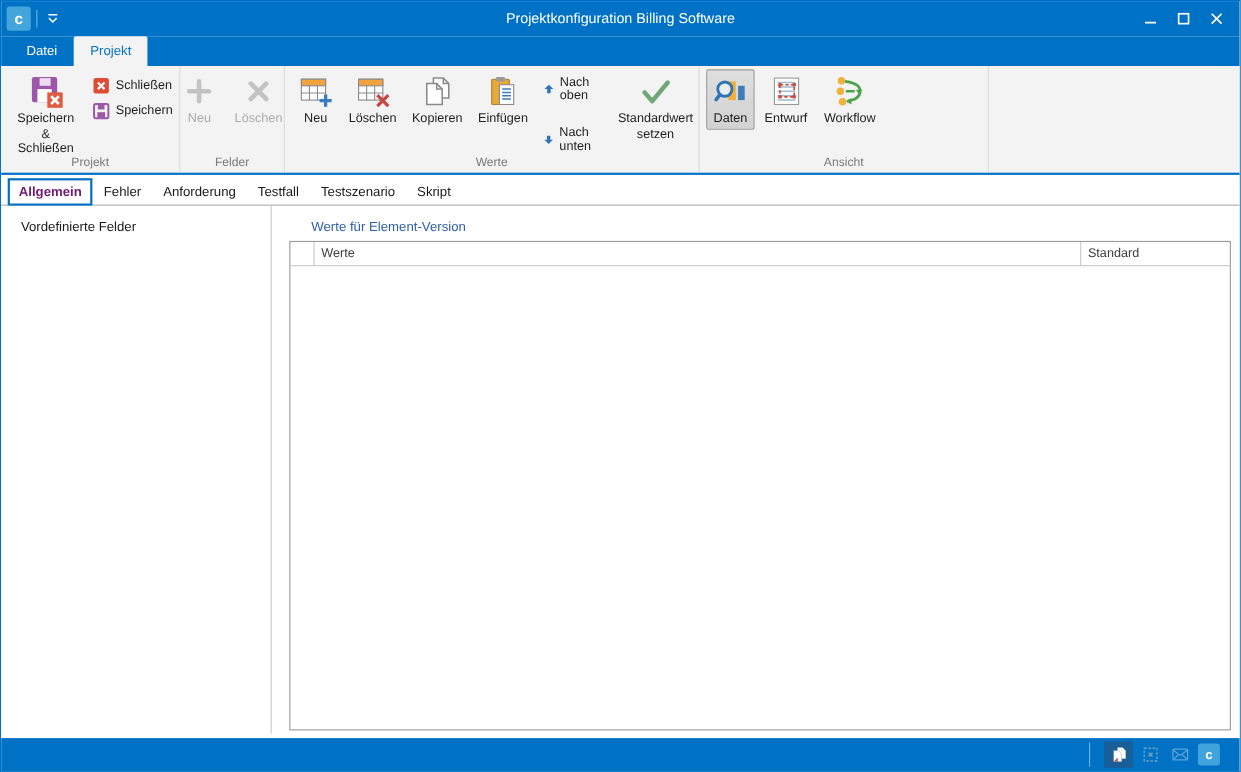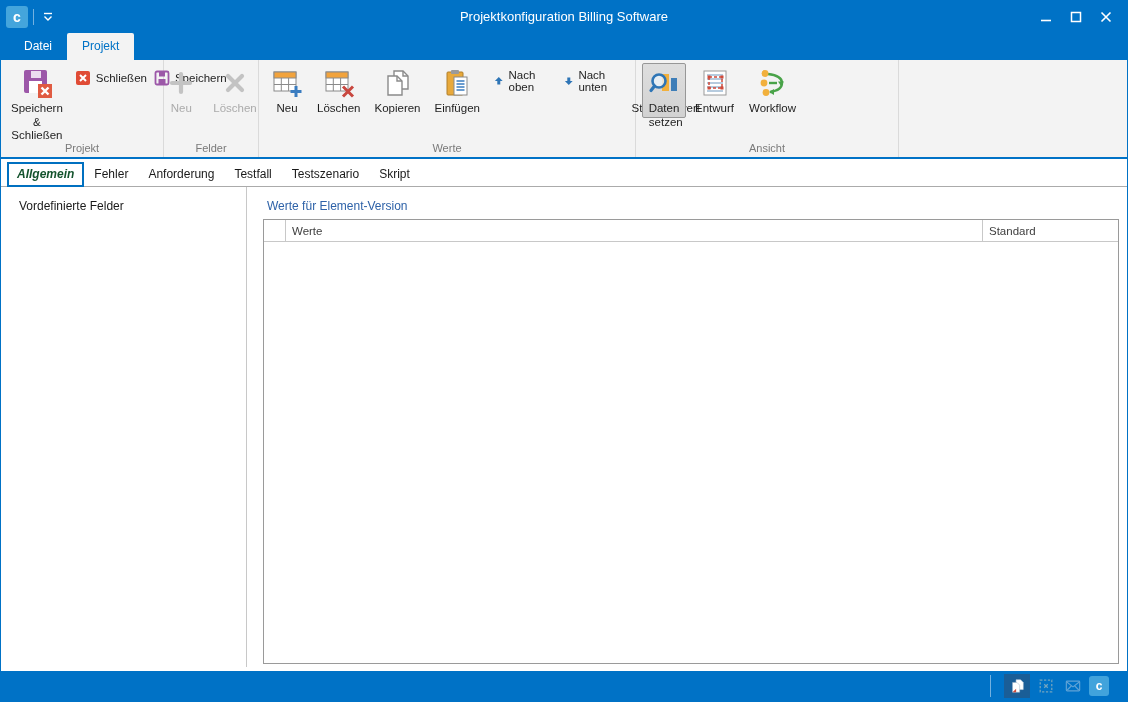--- a/index.html
+++ b/index.html
@@ -32,31 +32,31 @@
   .rgroup { position:relative; height:100%; border-right:1px solid #dadada; flex:0 0 auto; }
   .rgroup.filler { border-right:none; flex:1 1 auto; }
   .rg-label { position:absolute; left:0; right:0; bottom:3px; text-align:center;
     color:#7a7a7a; font-size:11px; }
   .rg-content { display:flex; align-items:flex-start; padding:3px 4px 0 4px; height:76px; }
   .rbtn-large { display:flex; flex-direction:column; align-items:center; padding:3px 5px 1px;
     border:1px solid transparent; border-radius:2px; text-align:center; }
   .rbtn-large .rlabel { margin-top:3px; font-size:11.5px; line-height:1.18; color:#1e1e1e; white-space:pre-line; }
   .rbtn-large.disabled .rlabel { color:#ababab; }
   .rbtn-large.selected { background:linear-gradient(#dedede,#d2d2d2); border-color:#979797;text-align:right; }
-  .small-col { display:flex; flex-direction:row; gap:7px; margin:7px 2px 0 6px; }
+  .small-col { display:flex; flex-direction:column; gap:7px; margin:7px 2px 0 6px; }
   .rbtn-small { display:flex; align-items:center; gap:5px; font-size:11.5px; color:#1e1e1e; }
   .ricon32 { width:32px; height:32px; display:block; }
   .ricon16 { width:16px; height:16px; display:block; }
   
   .content { position:absolute; left:0; top:160px; right:0; bottom:30px; background:#fff; }
   .doc-tabs { position:absolute; left:0; top:0; right:0; height:26px; border-bottom:1px solid #ababab;
     display:flex; align-items:flex-end; padding-left:6px; }
   .dtab { font-size:12px; color:#1a1a1a; padding:4px 10px 5px; }
-  .dtab.active { font-weight:bold; color:#14532d; border:2px solid #0070C0; background:#fff;
-    padding:3px 8px 4px; margin-bottom:-1px;font-style:italic; }
+  .dtab.active { font-weight:bold; color:#701a75; border:2px solid #0070C0; background:#fff;
+    padding:3px 8px 4px; margin-bottom:-1px; }
   .panel-title { position:absolute; top:38px; font-size:12px; color:#1a1a1a; }
   .panel-title.blue { color:#2E62A8; }
   .grid-box { position:absolute; background:#fff; border:1px solid #9a9a9a; }
   .g-row { display:flex; height:22px; }
   .g-cell { border-right:1px solid #c8c8c8; border-bottom:1px solid #c8c8c8;
     display:flex; align-items:center; padding-left:6px; font-size:11.5px; color:#404040;
     overflow:hidden; white-space:nowrap; }
   .g-cell.data { color:#1a1a1a; }
   .g-cell.sel { padding-left:0; justify-content:center; }
   .g-cell.last { border-right:none; }
@@ -279,21 +279,21 @@
       <div class="dtab">Anforderung</div>
       <div class="dtab">Testfall</div>
       <div class="dtab">Testszenario</div>
       <div class="dtab">Skript</div>
     </div>
 
     <div class="panel-title" style="left:18px;">Vordefinierte Felder</div>
 
     <div class="splitter"></div>
 
-    <div class="panel-title blue" style="left:266px;">Werte für Element-Version</div>
+    <div class="panel-title blue" style="left:282px;">Werte für Element-Version</div>
     <div class="grid-box" style="left:262px; top:58px; right:8px; height:445px;">
       <div class="g-row">
         <div class="g-cell sel" style="width:22px;"></div>
         <div class="g-cell" style="flex:1;">Werte</div>
         <div class="g-cell last" style="width:135px;">Standard</div>
       </div>
     </div>
   </div>
 
   <div class="statusbar">

